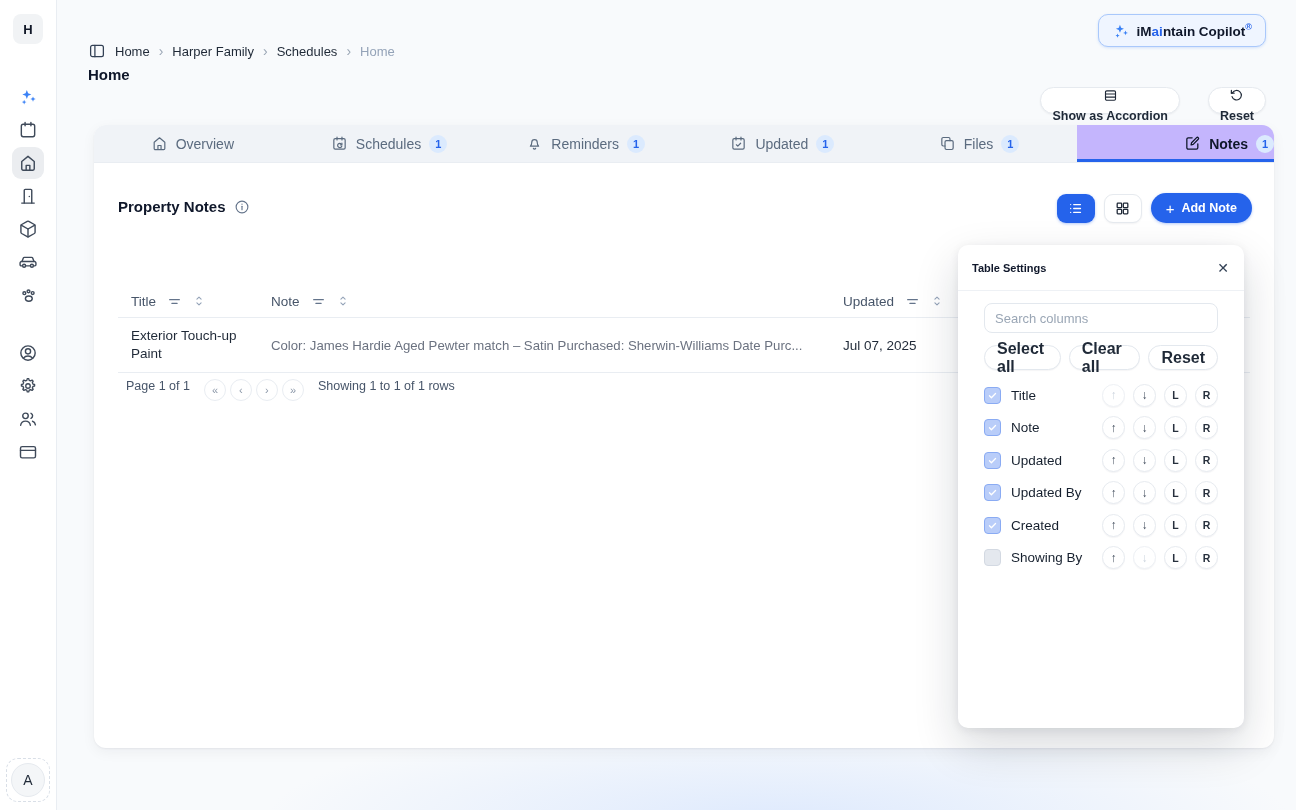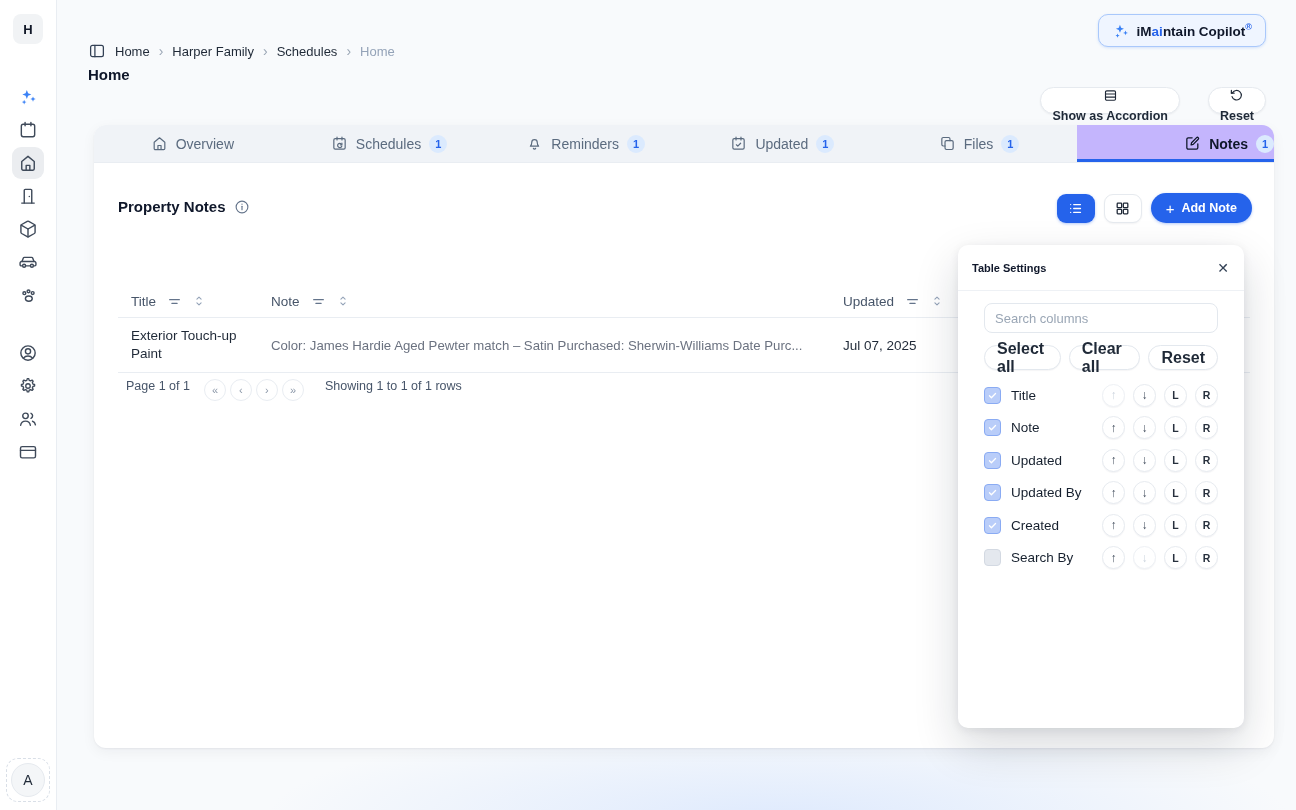--- a/index.html
+++ b/index.html
@@ -86,21 +86,21 @@
   .trow { display:flex; align-items:center; height:54px; }
   .td-title { font-size:13.5px; color:#1f2937; line-height:1.35; display:block; }
   .td-note { font-size:13.2px; color:#6b7280; white-space:nowrap; overflow:hidden; display:block; }
   .td-upd { font-size:13.5px; color:#1f2937; display:block; }
 
   .pagination { display:flex; align-items:flex-start; margin-top:6px; padding-left:8px; height:28px;
     font-size:12.5px; color:#475569; }
   .pg-btns { display:flex; gap:4px; margin-left:14px; }
   .pg-btn { width:22px; height:22px; border-radius:50%; border:1px solid #e9edf2; background:#fff;
     color:#8b97a8; font-size:11px; display:grid; place-items:center; cursor:pointer; }
-  .showing { margin-left:21px; }
+  .showing { margin-left:14px; }
 
   
   .panel { position:absolute; left:958px; top:245px; width:286px; height:483px; background:#fff;
     border-radius:10px; z-index:6;
     box-shadow:0 18px 45px rgba(15,23,42,.16), 0 2px 10px rgba(15,23,42,.08); }
   .panel-head { height:46px; display:flex; align-items:center; justify-content:space-between;
     padding:0 15px 0 14px; border-bottom:1px solid #eef1f5; }
   .panel-title { font-size:11px; font-weight:bold; color:#0f172a; }
   .close-btn { color:#334155; font-size:14px; cursor:pointer; line-height:1; }
   .panel-body { padding:12px 26px 0; }
@@ -541,21 +541,21 @@
             <span class="rnd-btn lr">L</span>
             <span class="rnd-btn lr">R</span>
           </span>
         </div>
         <div class="col-row">
           <span class="cb">
               <svg width="11" height="11" viewBox="0 0 20 20" fill="none" stroke="currentColor" stroke-width="2.4" stroke-linecap="round" stroke-linejoin="round">
                 <path d="M4.5 10.5l3.5 3.5L15.5 6.5"></path>
               </svg>
             </span>
-          <span class="col-label">Search By</span>
+          <span class="col-label">Showing By</span>
           <span class="col-ctrls">
             <span class="rnd-btn up">↑</span>
             <span class="rnd-btn down disabled">↓</span>
             <span class="rnd-btn lr">L</span>
             <span class="rnd-btn lr">R</span>
           </span>
         </div>
       </div>
     </div>
   </div>

